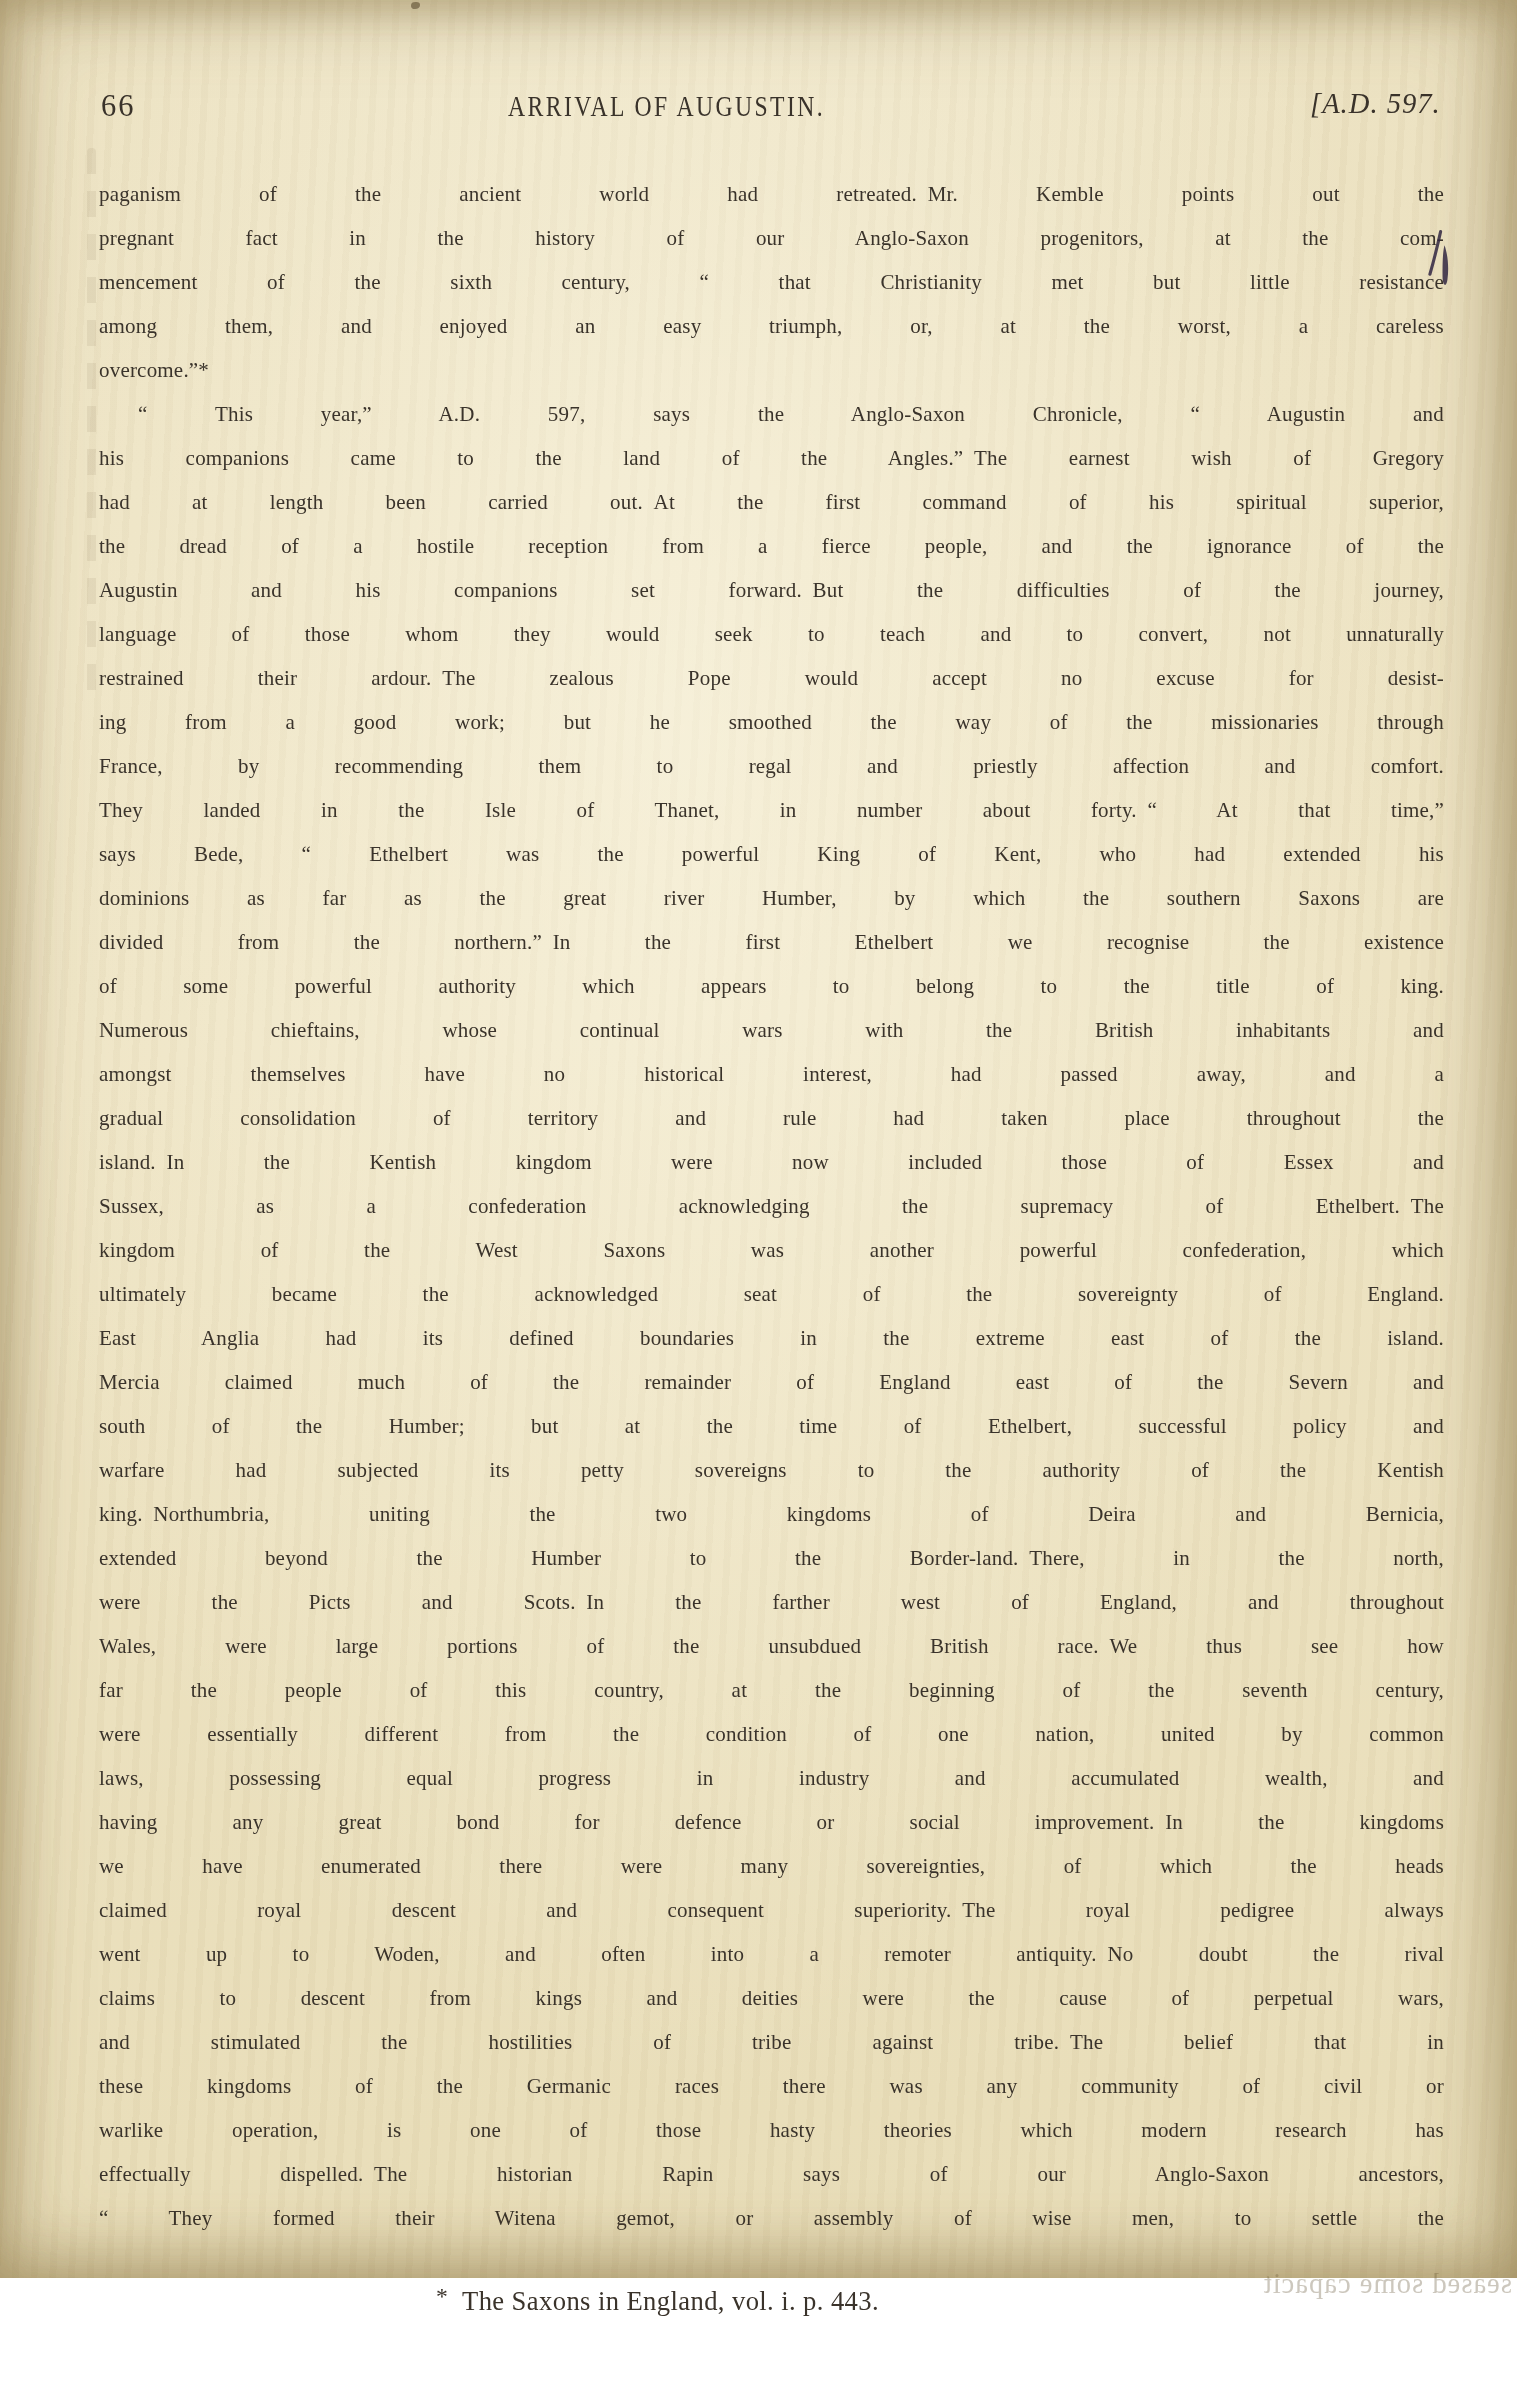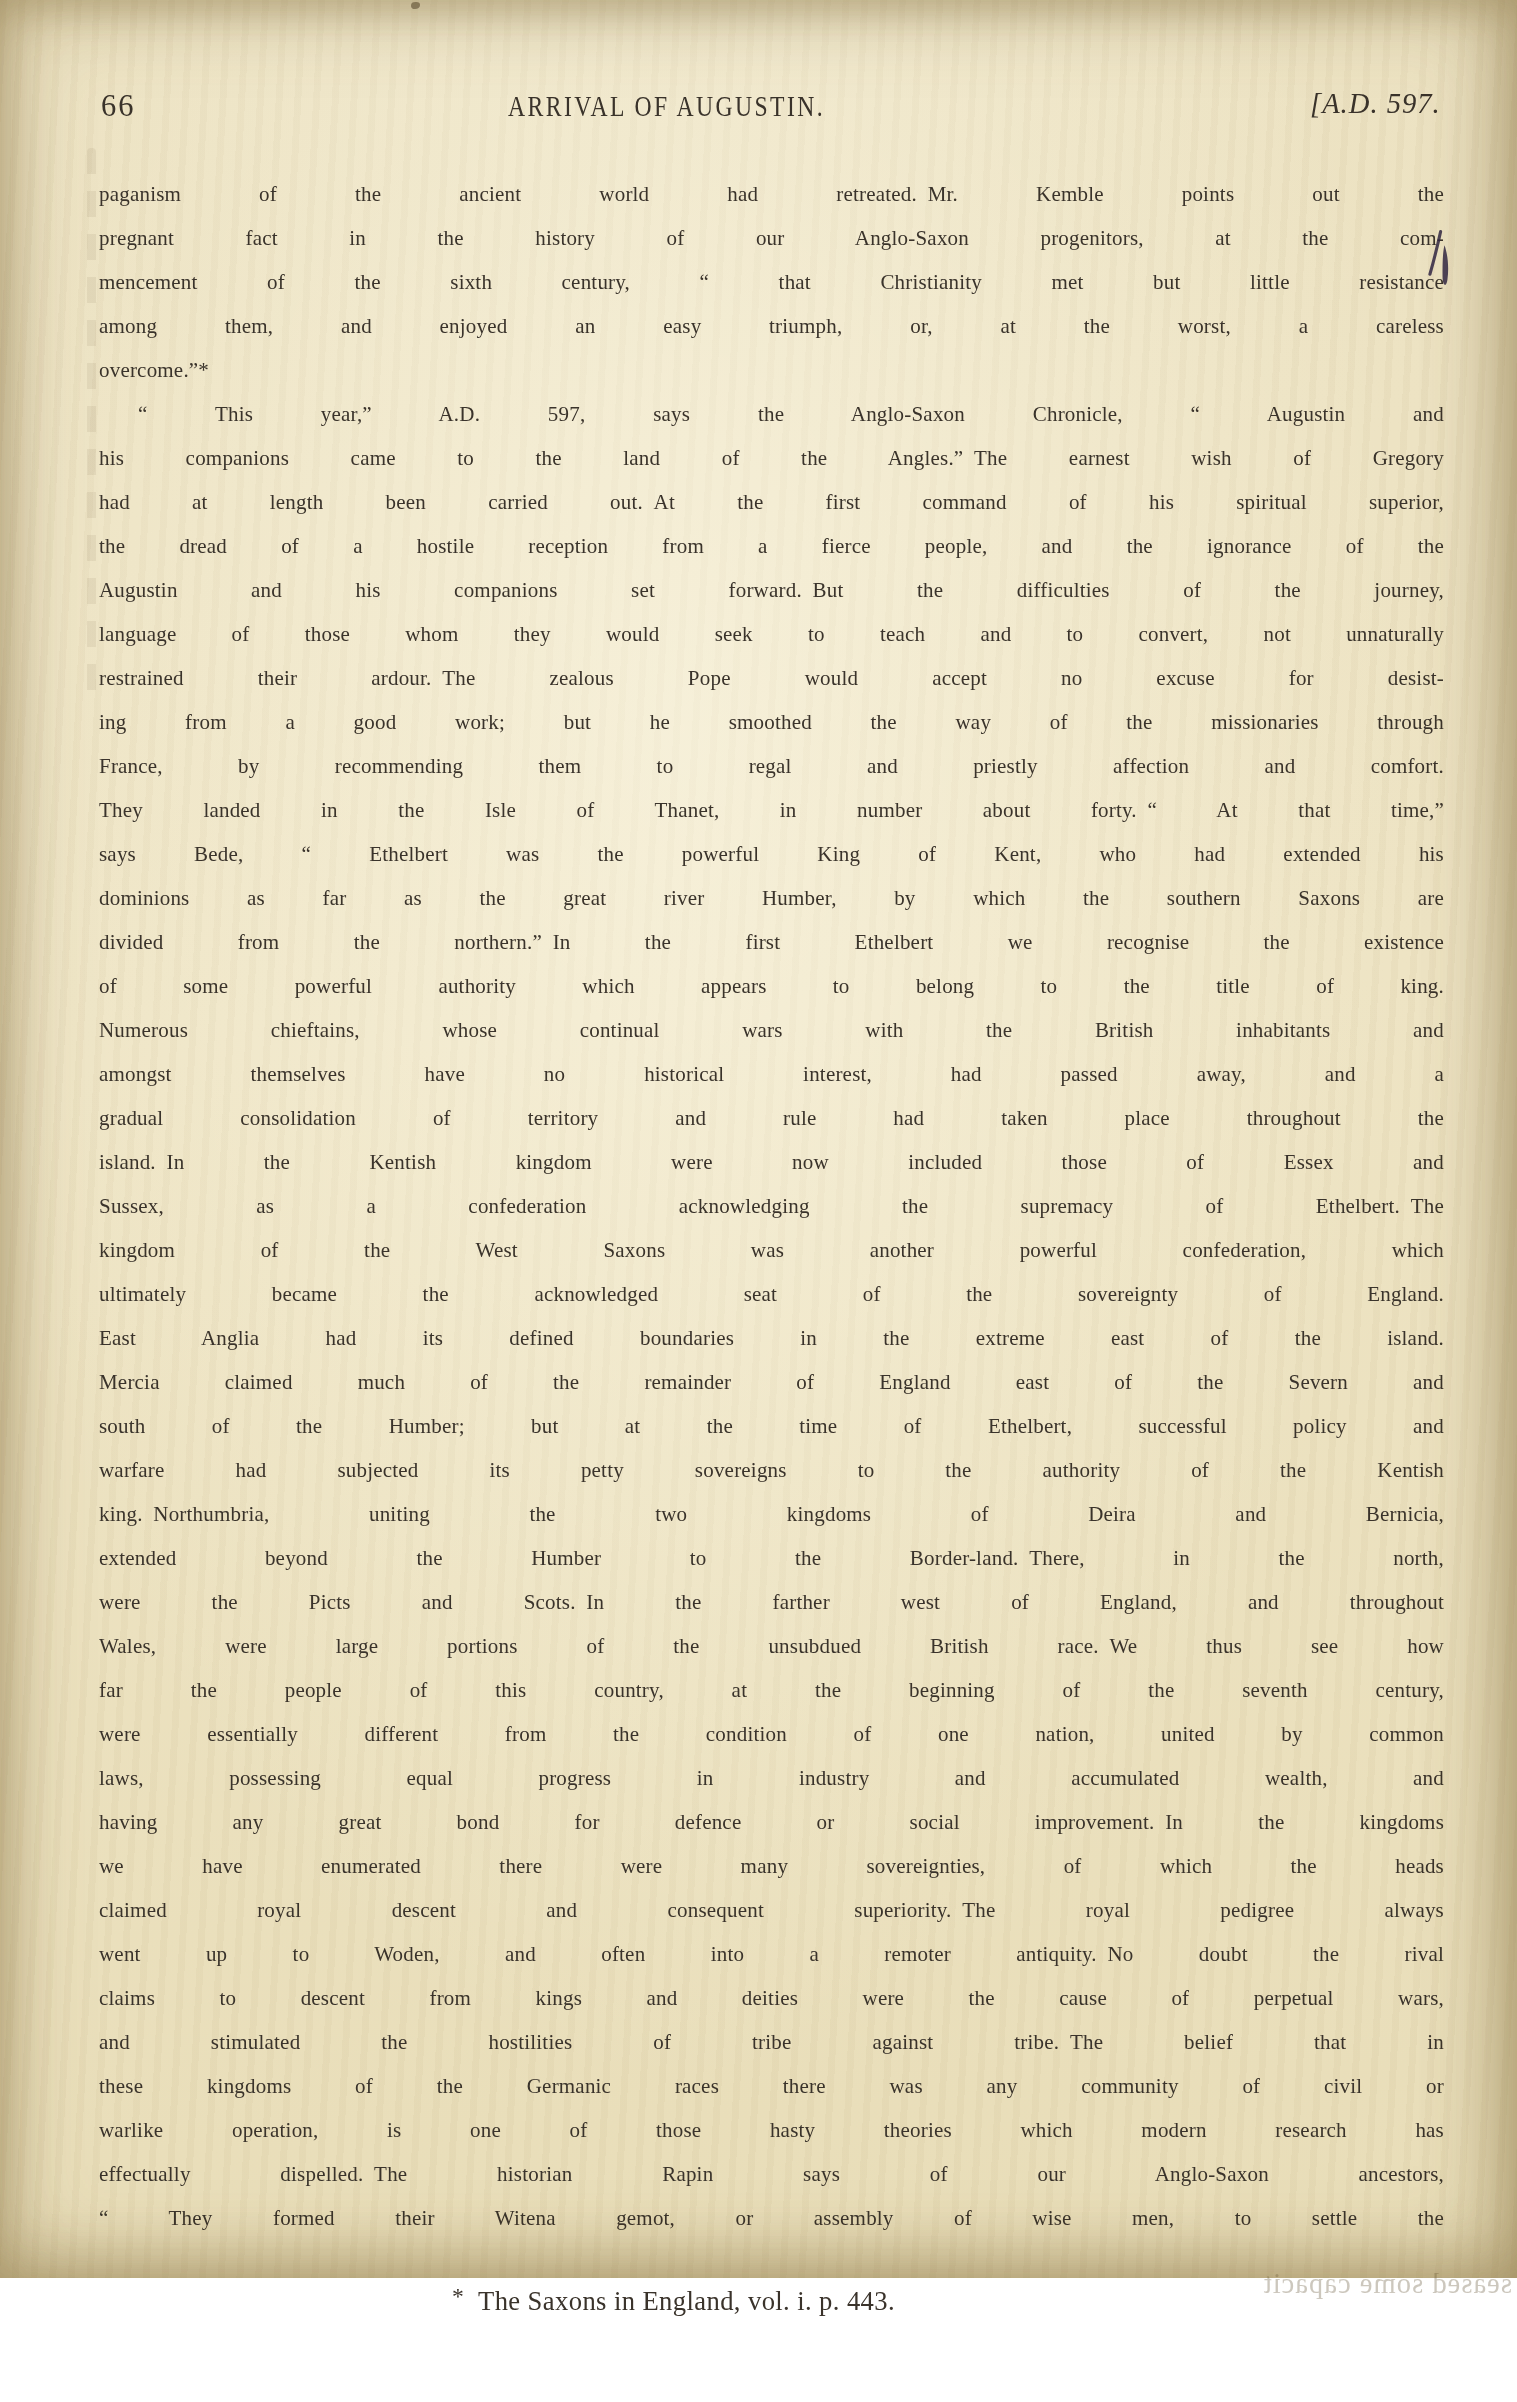--- a/index.html
+++ b/index.html
@@ -47,21 +47,21 @@
     font-size: 21px; letter-spacing: 0.2px; margin-top: 12px;
   }
   .line {
     height: 44px; line-height: 44px;
     text-align: justify; text-align-last: justify;
     white-space: normal;
   }
   .line.indent { padding-left: 39px; }
   .line.flush-last { text-align-last: left; }
   .footnote {
-    position: absolute; left: 452px; top: 2283px;
+    position: absolute; left: 436px; top: 2283px;
     font-size: 26.6px; letter-spacing: 0.4px; white-space: nowrap; font-family: Liberation Serif, serif;
   }
   .footnote .fn-mark { vertical-align: 5.9px; font-size: 23.6px; padding-right: 13.8px; }
   .margin-mark {
     position: absolute; left: 1427px; top: 227px;
     width: 33px; height: 79px; opacity: 0.85;
   }
   .bleedthrough {
     position: absolute; left: 1098px; top: 2268px; width: 414px;
     font-size: 28.6px; color: rgba(105,92,62,0.34);

